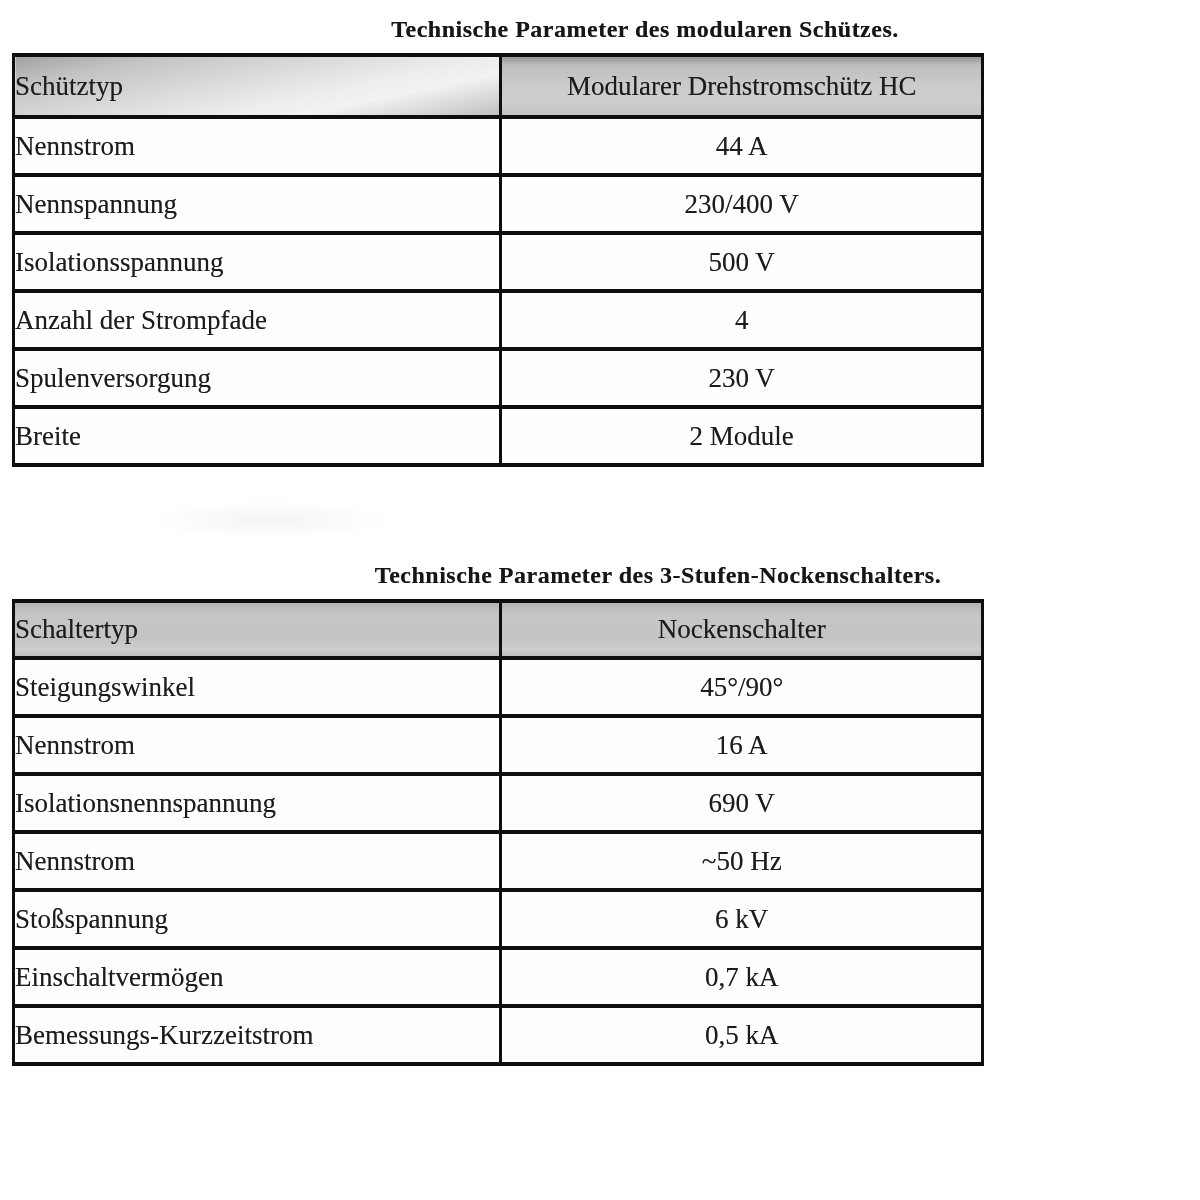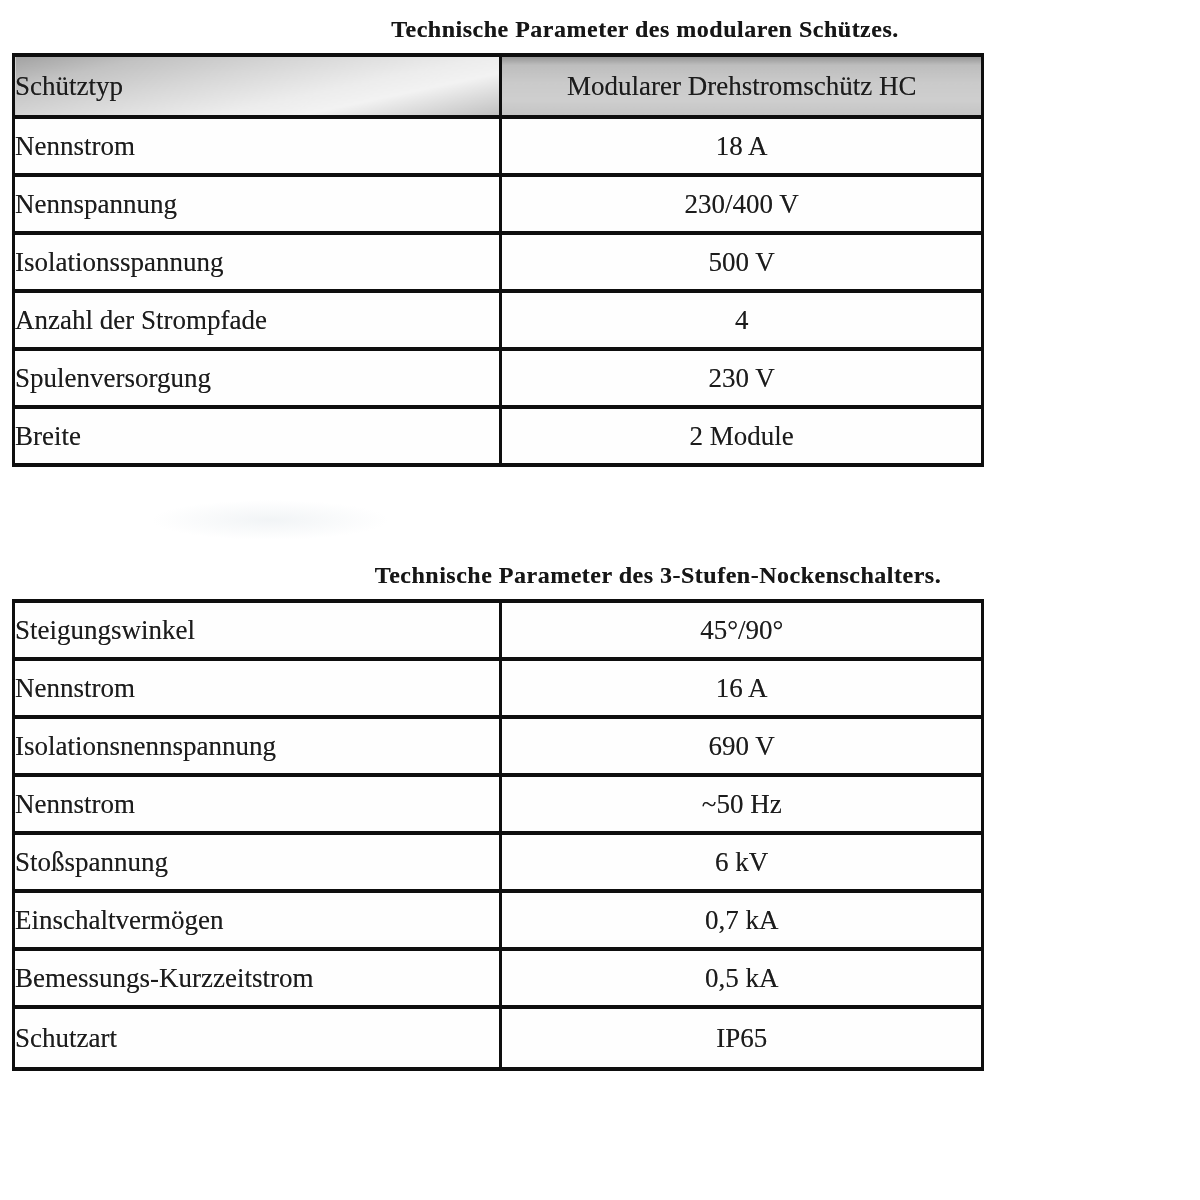--- a/index.html
+++ b/index.html
@@ -126,21 +126,21 @@
         <col class="col-param">
         <col class="col-value">
       </colgroup>
     <tbody>
       <tr class="header-row">
         <th class="param-cell">Schütztyp</th>
         <th class="value-cell">Modularer Drehstromschütz HC</th>
       </tr>
       <tr class="data-row">
         <td class="param-cell">Nennstrom</td>
-        <td class="value-cell">18 A</td>
+        <td class="value-cell">44 A</td>
       </tr>
       <tr class="data-row">
         <td class="param-cell">Nennspannung</td>
         <td class="value-cell">230/400 V</td>
       </tr>
       <tr class="data-row">
         <td class="param-cell">Isolationsspannung</td>
         <td class="value-cell">500 V</td>
       </tr>
       <tr class="data-row">
@@ -160,20 +160,24 @@
 </div>
 
 <div class="section section-2">
   <div class="section-title">Technische Parameter des 3-Stufen-Nockenschalters.</div>
   <table class="params-table t2">
     <colgroup>
         <col class="col-param">
         <col class="col-value">
       </colgroup>
     <tbody>
+      <tr class="header-row">
+        <th class="param-cell">Schaltertyp</th>
+        <th class="value-cell">Nockenschalter</th>
+      </tr>
       <tr class="data-row">
         <td class="param-cell">Steigungswinkel</td>
         <td class="value-cell">45°/90°</td>
       </tr>
       <tr class="data-row">
         <td class="param-cell">Nennstrom</td>
         <td class="value-cell">16 A</td>
       </tr>
       <tr class="data-row">
         <td class="param-cell">Isolationsnennspannung</td>
@@ -187,20 +191,16 @@
         <td class="param-cell">Stoßspannung</td>
         <td class="value-cell">6 kV</td>
       </tr>
       <tr class="data-row">
         <td class="param-cell">Einschaltvermögen</td>
         <td class="value-cell">0,7 kA</td>
       </tr>
       <tr class="data-row">
         <td class="param-cell">Bemessungs-Kurzzeitstrom</td>
         <td class="value-cell">0,5 kA</td>
-      </tr>
-      <tr class="data-row last">
-        <td class="param-cell">Schutzart</td>
-        <td class="value-cell">IP65</td>
       </tr>
     </tbody>
   </table>
 </div>
 
 </body></html>

